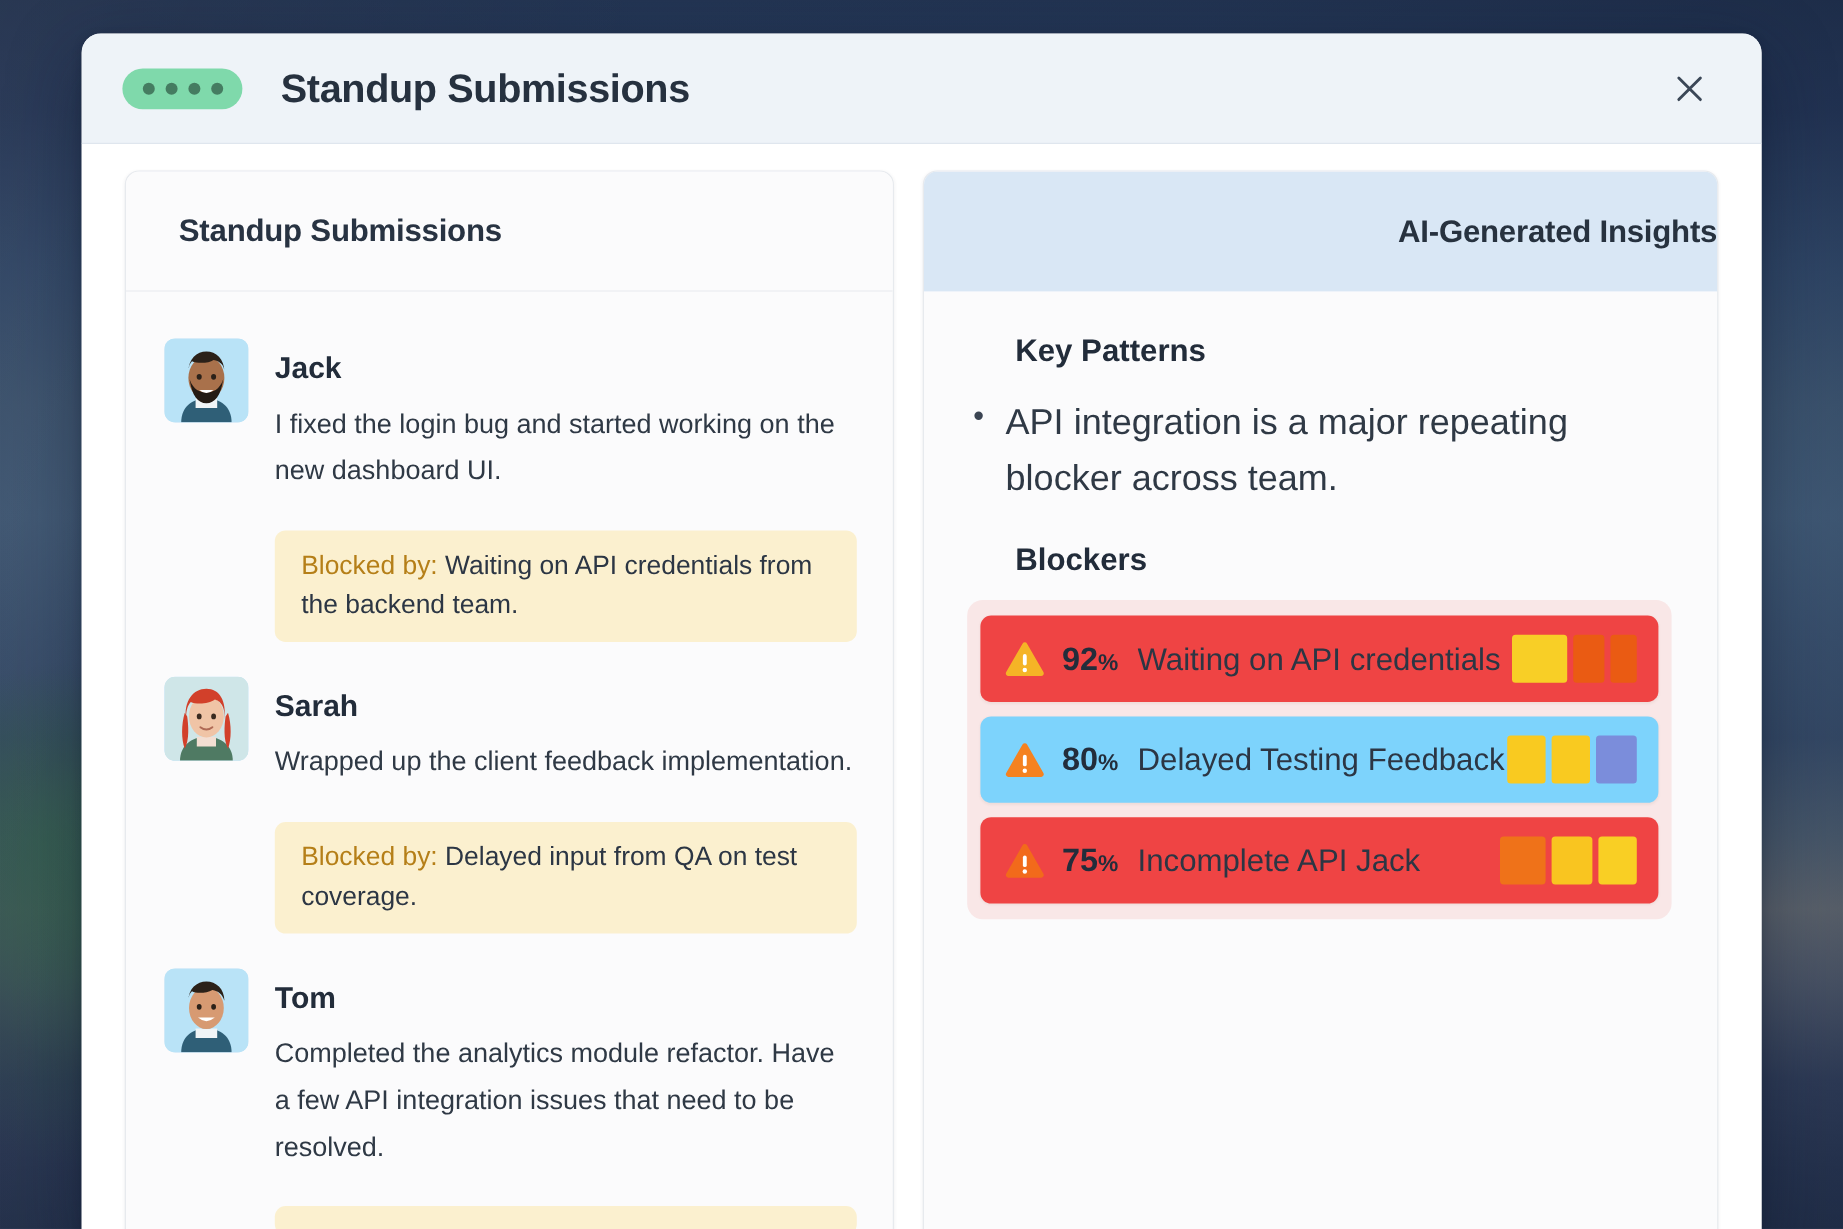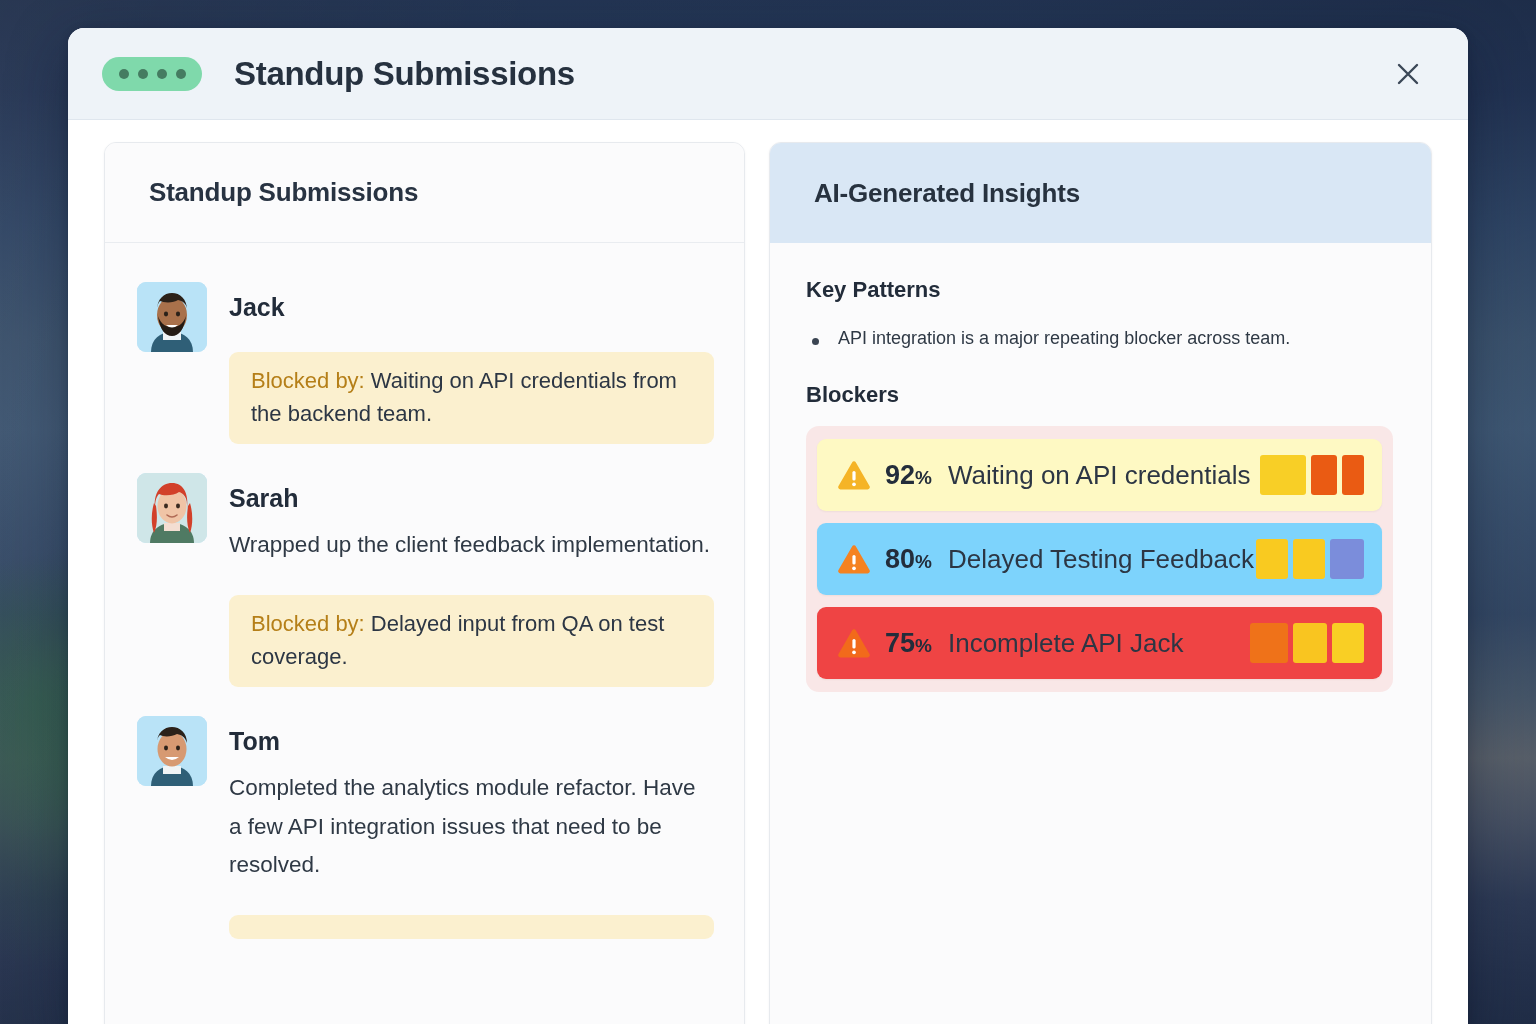--- a/index.html
+++ b/index.html
@@ -173,40 +173,42 @@
   }
   .blocked-label { color: #b57f18; }
 
   
   #right-panel { flex: 1 1 auto; }
   #right-panel-header {
     height: 100px; flex: 0 0 100px;
     display: flex; align-items: center;
     padding-left: 44px;
     background: #d9e7f5;
+    justify-content: flex-end;
   }
   #right-panel-title {
     font-size: 26px; font-weight: bold; color: #27323f;
     letter-spacing: -0.2px;
   }
   #insights-body {
     flex: 1 1 auto;
     padding: 34px 38px 0 36px;
     background: #fbfbfc;
     overflow: hidden;
   }
   .insights-heading {
-    font-size: 22px; font-weight: bold; color: #222c3a;
+    font-size: 26px; font-weight: bold; color: #222c3a;
     margin-bottom: 22px;
+    margin-left: 40px;
   }
   #key-patterns-list { list-style: none; margin-bottom: 30px; }
   #key-patterns-list li {
     position: relative;
     padding-left: 32px;
-    font-size: 18px;
+    font-size: 30px;
     color: #2f3945;
     line-height: 1.52;
     margin-bottom: 18px;
   }
   #key-patterns-list li::before {
     content: "";
     position: absolute;
     left: 6px; top: 13px;
     width: 7px; height: 7px;
     border-radius: 50%;
@@ -281,20 +283,21 @@
               <ellipse cx="35" cy="33" rx="15" ry="18" fill="#a9714b"></ellipse>
               <path d="M20 28c0-11 7-17 15-17s15 6 15 17c0-6-4-9-9-10-4 3-14 3-18 1-2 2-3 5-3 9z" fill="#2b2119"></path>
               <path d="M21 34c2 14 7 20 14 20s12-6 14-20c-3 9-9 11-14 11s-11-2-14-11z" fill="#241b14"></path>
               <ellipse cx="29" cy="32" rx="2.1" ry="2.4" fill="#2b2119"></ellipse>
               <ellipse cx="41" cy="32" rx="2.1" ry="2.4" fill="#2b2119"></ellipse>
               <path d="M29 43q6 5 12 0" fill="#fff"></path>
             </svg>
           </div>
           <div class="submission-body">
             <div class="person-name">Jack</div>
+            <div class="update-text">I fixed the login bug and started working on the new dashboard UI.</div>
             <div class="blocked-box">
               <span class="blocked-label">Blocked by:</span><span> Waiting on API credentials from the backend team.</span>
             </div>
           </div>
         </div>
 
         <div class="submission">
           <div class="avatar">
             <svg viewBox="0 0 70 70">
               <rect width="70" height="70" fill="#cfe6e8"></rect>
@@ -348,21 +351,21 @@
 
         <div class="insights-heading">Key Patterns</div>
         <ul id="key-patterns-list">
           <li>API integration is a major repeating blocker across team.</li>
         </ul>
 
         <div class="insights-heading" style="margin-bottom:18px;">Blockers</div>
 
         <div id="blockers-container" style="background: rgb(249, 231, 231);">
 
-          <div class="blocker-row" style="background: #fef9c3;">
+          <div class="blocker-row" style="background: #ef4444;">
             <svg class="warn-icon" width="34" height="31" viewBox="0 0 34 31">
               <path d="M15.1 2.4a2.2 2.2 0 0 1 3.8 0l13.6 23.7a2.2 2.2 0 0 1-1.9 3.3H3.4a2.2 2.2 0 0 1-1.9-3.3z" class="warn-fill" fill="#f5b426"></path>
               <rect x="15.4" y="11" width="3.2" height="9.6" rx="1.6" fill="#ffffff"></rect>
               <circle cx="17" cy="24.3" r="1.85" fill="#ffffff"></circle>
             </svg>
             <span class="blocker-pct"><span>92</span><span class="pct-sign">%</span></span>
             <span class="blocker-label">Waiting on API credentials</span>
             <span class="chips">
                 <span class="chip" style="background: rgb(248, 207, 38); width: 46px; height: 40px;"></span>
                 <span class="chip" style="background: rgb(234, 91, 19); width: 26px; height: 40px;"></span>

